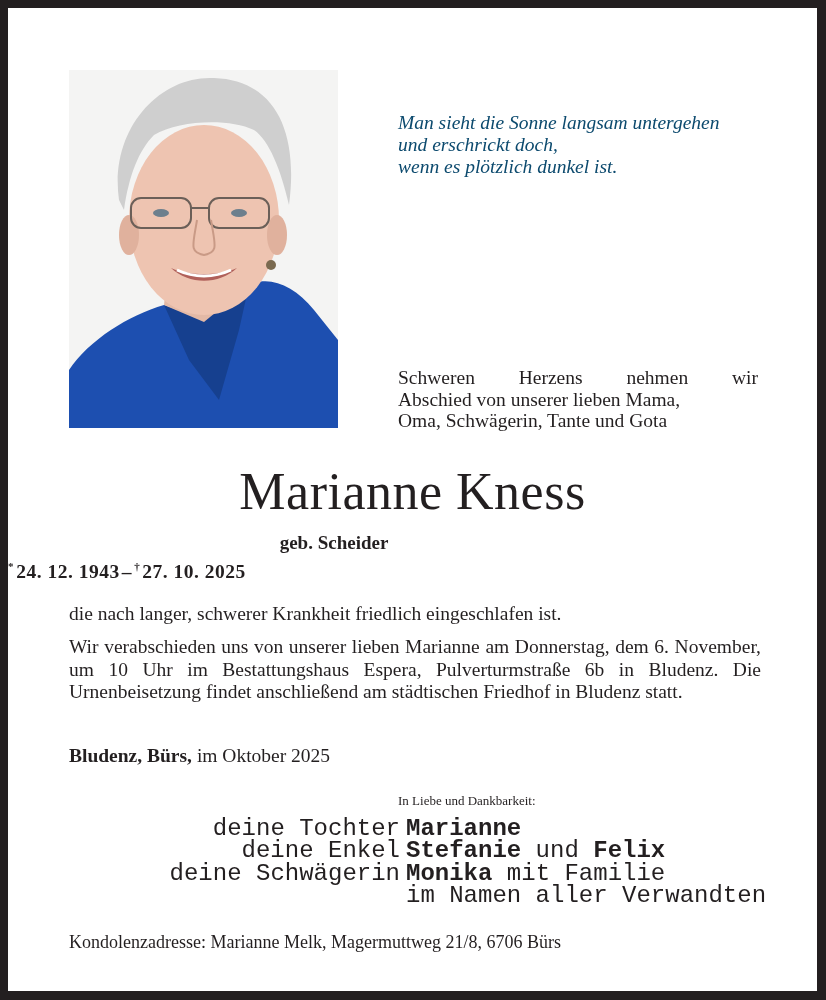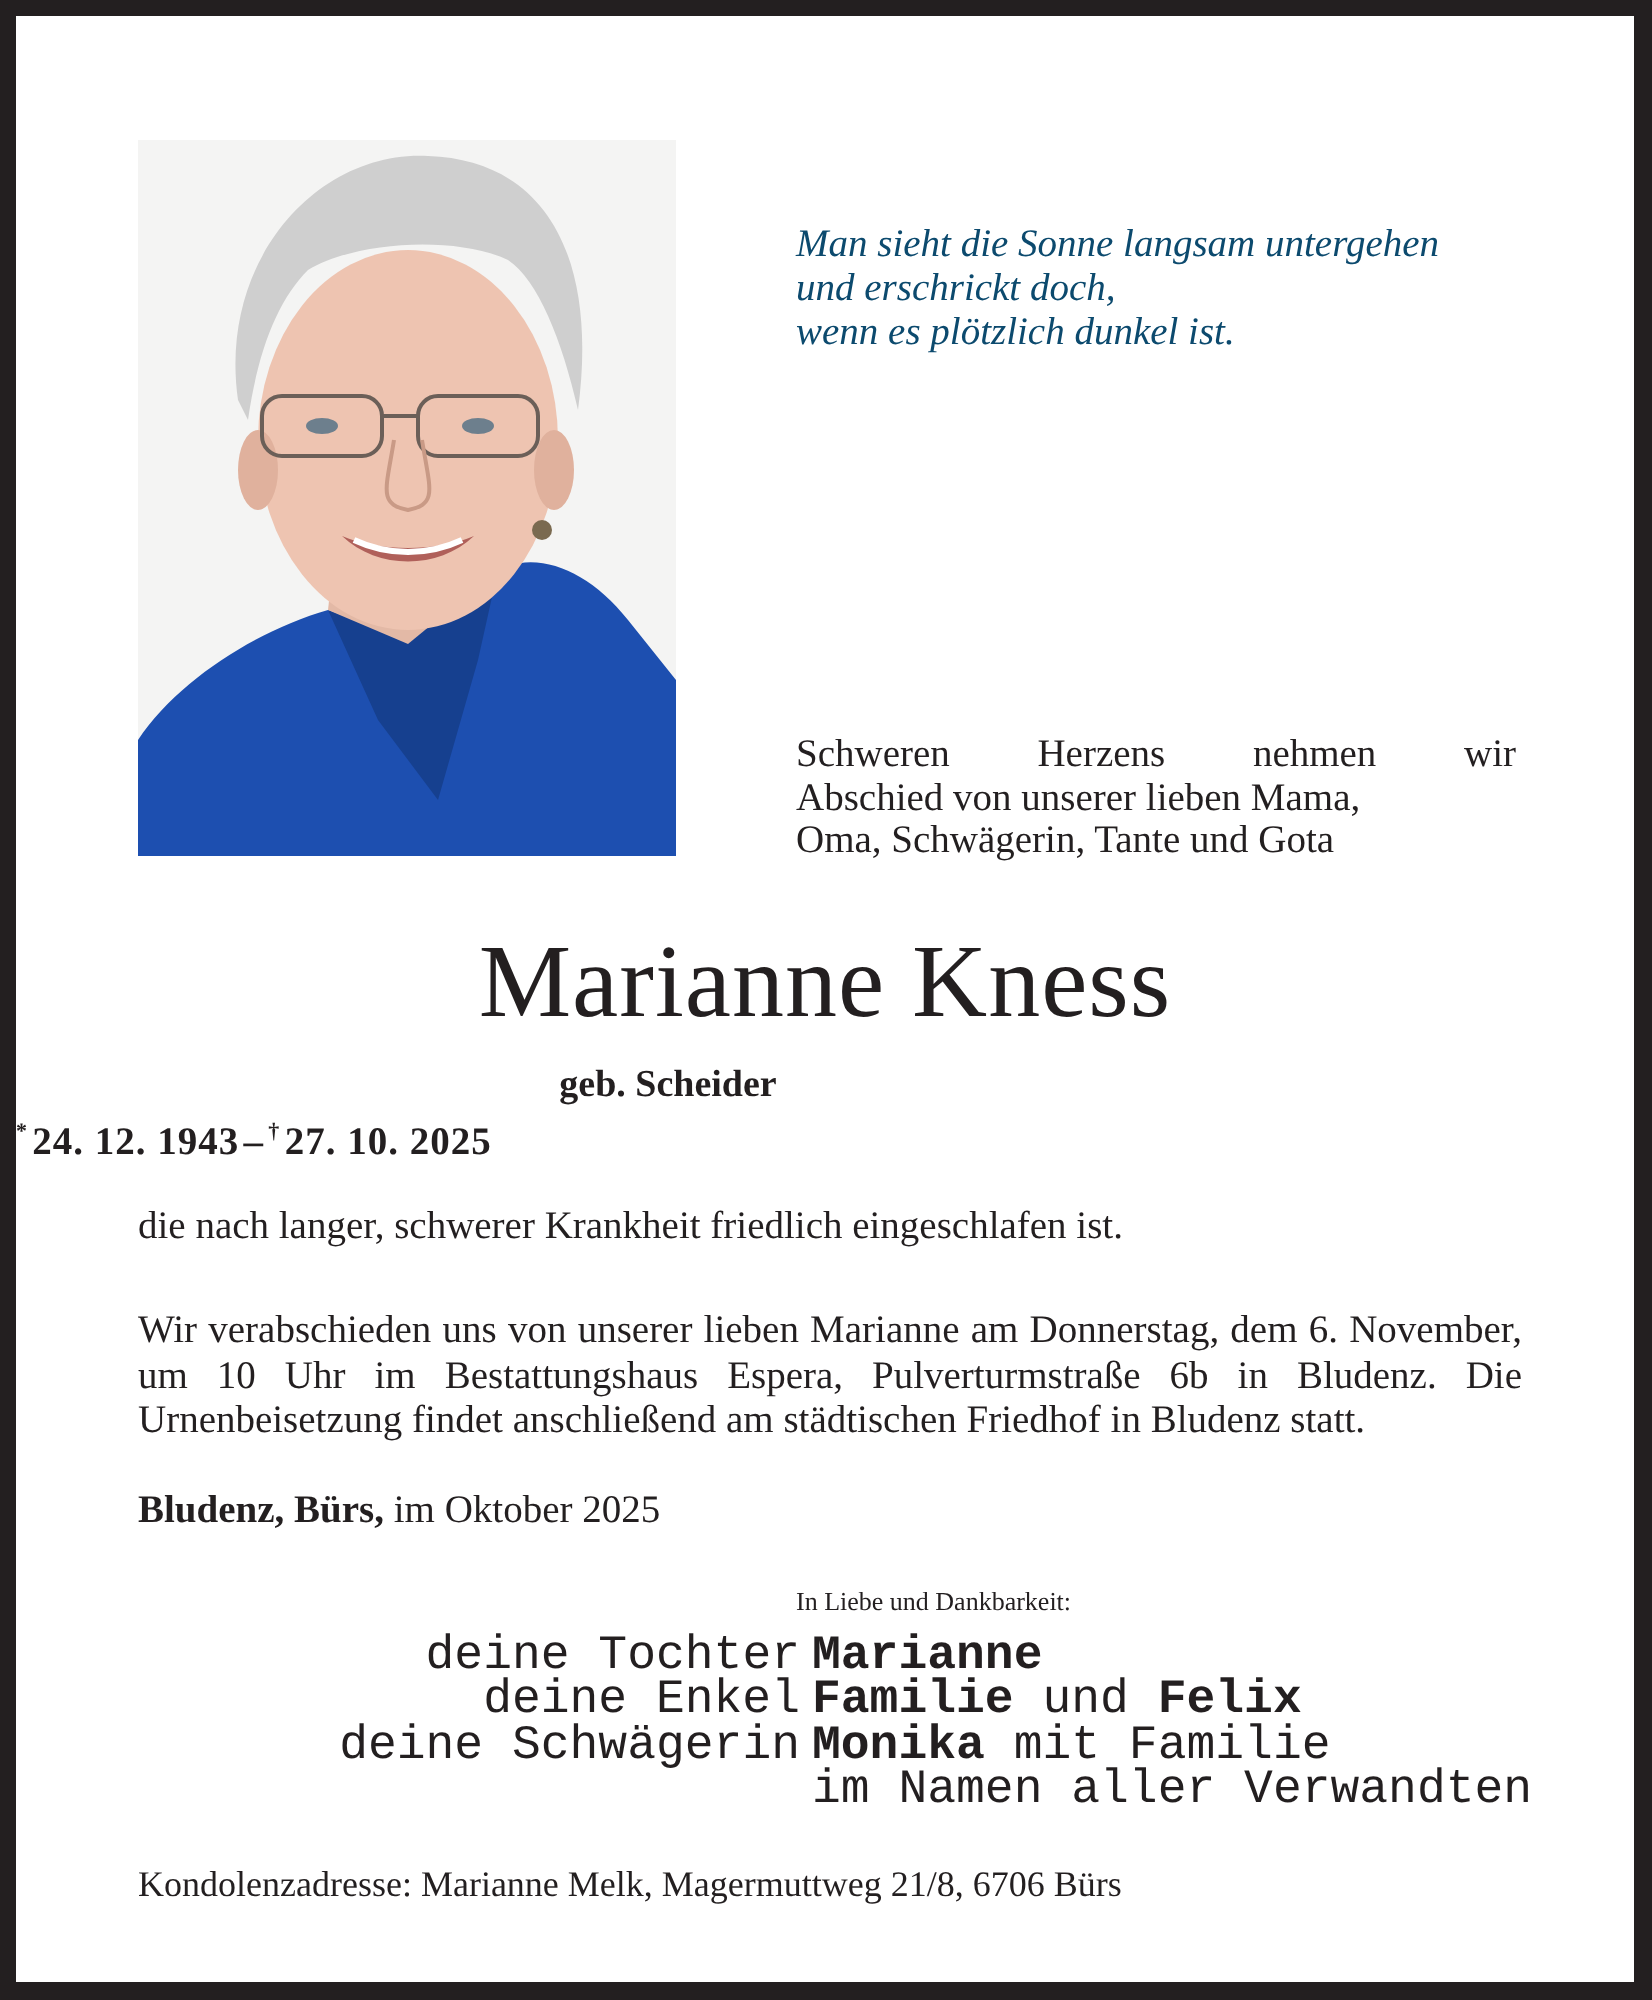--- a/index.html
+++ b/index.html
@@ -9,21 +9,21 @@
   .motto { position:absolute; left:390px; top:104px; width:380px; font-style:italic; font-size:19.5px; line-height:22px; color:#0c4a6e; }
   .motto div { white-space:nowrap; }
   .intro { position:absolute; left:390px; top:359px; width:360px; font-size:19.5px; line-height:21.5px; text-align:justify; text-align-last:left; }
   .intro .l1 { display:flex; justify-content:space-between; }
   .name { position:absolute; left:0; width:809px; top:454px; text-align:center; font-size:52px; line-height:60px; letter-spacing:0.5px; }
   .born { position:absolute; left:0; width:652px; top:524px; text-align:center; font-weight:bold; font-size:19px; line-height:22px; }
   .dates { position:absolute; left:0; width:809px; top:546px; text-align:left; font-weight:bold; font-size:19.5px; line-height:24px; letter-spacing:0.5px; }
   .dates sup { font-size:11px; vertical-align:8px; }
   .body-text { position:absolute; left:61px; width:692px; font-size:19.5px; line-height:22.5px; }
   .p1 { top:595px; }
-  .p2 { top:647px; text-align:justify; text-align-last:left; }
+  .p2 { top:628px; text-align:justify; text-align-last:left; }
   .place { position:absolute; left:61px; top:737px; font-size:19.5px; line-height:22px; }
   .place b { font-weight:bold; }
   .thanks { position:absolute; left:390px; top:782px; font-size:13px; line-height:22px; }
   .family { position:absolute; left:160px; top:810px; font-size:24px; line-height:22.3px;font-family:Liberation Mono, monospace; }
   .fam-row { display:flex; }
   .fam-rel { width:232px; text-align:right; padding-right:6px; white-space:nowrap; }
   .fam-names { white-space:nowrap; }
   .fam-names b { font-weight:bold; }
   .condolence { position:absolute; left:61px; top:923px; font-size:18px; line-height:22px; white-space:nowrap; }
 </style>
@@ -97,21 +97,21 @@
 
   <div class="thanks">In Liebe und Dankbarkeit:</div>
 
   <div class="family">
     <div class="fam-row">
       <span class="fam-rel">deine Tochter</span>
       <span class="fam-names"><b>Marianne</b><span></span><b></b><span></span></span>
     </div>
     <div class="fam-row">
       <span class="fam-rel">deine Enkel</span>
-      <span class="fam-names"><b>Familie</b><span> und </span><b>Felix</b><span></span></span>
+      <span class="fam-names"><b>Stefanie</b><span> und </span><b>Felix</b><span></span></span>
     </div>
     <div class="fam-row">
       <span class="fam-rel">deine Schwägerin</span>
       <span class="fam-names"><b>Monika</b><span></span><b></b><span> mit Familie</span></span>
     </div>
     <div class="fam-row">
       <span class="fam-rel"></span>
       <span class="fam-names"><b></b><span></span><b></b><span>im Namen aller Verwandten</span></span>
     </div>
   </div>

